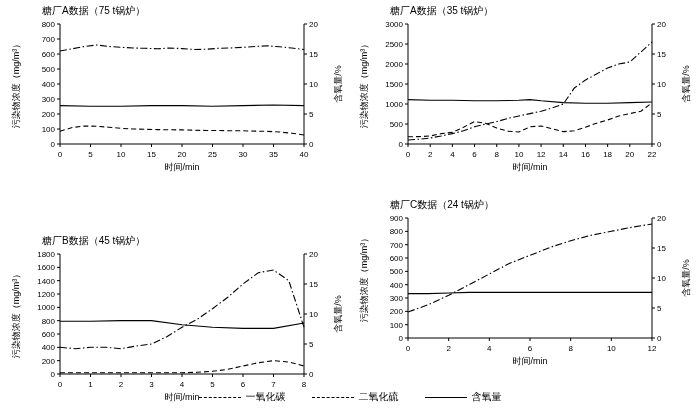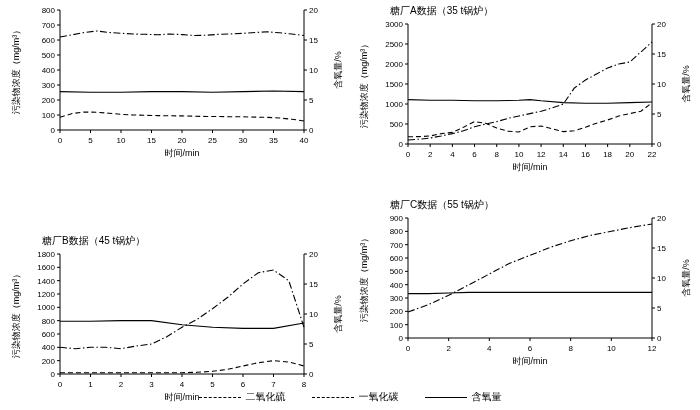--- a/index.html
+++ b/index.html
@@ -22,20 +22,21 @@
   .lgline{width:42px;height:0;border-top-width:1.2px;border-top-style:solid;border-color:#000;}
   .lg-dash{border-top-style:dashed;}
   .lg-dashdot{border-top-style:dashed;}
 </style>
 </head>
 <body>
 
 <div id="wrap">
 
   <div class="panel" style="left:8px;top:4px;width:340px;height:180px;">
+    <div class="ptitle" style="margin-left:34px;">糖厂A数据（75 t锅炉）</div>
     <svg id="svg0" width="340" height="162">
         <line x1="52" y1="126" x2="296" y2="126" class="axis"></line>
         <line x1="52" y1="6" x2="52" y2="126" class="axis"></line>
         <line x1="296" y1="6" x2="296" y2="126" class="axis"></line>
         <line x1="52" y1="126" x2="52" y2="129" class="tick"></line>
         <text x="52" y="139" text-anchor="middle" class="tlab">0</text>
         <line x1="82.5" y1="126" x2="82.5" y2="129" class="tick"></line>
         <text x="82.5" y="139" text-anchor="middle" class="tlab">5</text>
         <line x1="113" y1="126" x2="113" y2="129" class="tick"></line>
         <text x="113" y="139" text-anchor="middle" class="tlab">10</text>
@@ -208,21 +209,21 @@
         <text x="174" y="152" text-anchor="middle" class="alab">时间/min</text>
         <text x="11" y="66" text-anchor="middle" class="alab" transform="rotate(-90 11 66)">污染物浓度（mg/m³）</text>
         <text x="333" y="66" text-anchor="middle" class="alab" transform="rotate(-90 333 66)">含氧量/%</text>
         <path d="M52.0,124.7 L67.3,124.7 L82.5,124.7 L97.8,124.7 L113.0,124.7 L128.3,124.7 L143.5,124.7 L158.8,124.7 L174.0,124.7 L189.3,124.3 L204.5,123.3 L219.8,121.3 L235.0,118.0 L250.3,114.7 L265.5,112.7 L280.8,114.0 L296.0,118.0 " class="ser s-dash"></path>
         <path d="M52.0,99.3 L67.3,100.7 L82.5,99.3 L97.8,99.3 L113.0,100.7 L128.3,98.0 L143.5,96.0 L158.8,88.7 L174.0,79.3 L189.3,71.3 L204.5,60.7 L219.8,49.3 L235.0,36.0 L250.3,24.7 L265.5,22.0 L280.8,32.7 L296.0,79.3 " class="ser s-dashdot"></path>
         <path d="M52.0,73.2 L82.5,73.2 L113.0,72.6 L143.5,72.6 L174.0,76.8 L204.5,79.2 L235.0,80.4 L265.5,80.4 L296.0,75.0 " class="ser s-solid"></path>
       </svg>
   </div>
 
   <div class="panel" style="left:356px;top:198px;width:340px;height:180px;">
-    <div class="ptitle" style="margin-left:34px;">糖厂C数据（55 t锅炉）</div>
+    <div class="ptitle" style="margin-left:34px;">糖厂C数据（24 t锅炉）</div>
     <svg id="svg3" width="340" height="162">
         <line x1="52" y1="126" x2="296" y2="126" class="axis"></line>
         <line x1="52" y1="6" x2="52" y2="126" class="axis"></line>
         <line x1="296" y1="6" x2="296" y2="126" class="axis"></line>
         <line x1="52" y1="126" x2="52" y2="129" class="tick"></line>
         <text x="52" y="139" text-anchor="middle" class="tlab">0</text>
         <line x1="92.66666666666666" y1="126" x2="92.66666666666666" y2="129" class="tick"></line>
         <text x="92.66666666666666" y="139" text-anchor="middle" class="tlab">2</text>
         <line x1="133.33333333333331" y1="126" x2="133.33333333333331" y2="129" class="tick"></line>
         <text x="133.33333333333331" y="139" text-anchor="middle" class="tlab">4</text>
@@ -267,26 +268,26 @@
         <text x="174" y="152" text-anchor="middle" class="alab">时间/min</text>
         <text x="11" y="66" text-anchor="middle" class="alab" transform="rotate(-90 11 66)">污染物浓度（mg/m³）</text>
         <text x="333" y="66" text-anchor="middle" class="alab" transform="rotate(-90 333 66)">含氧量/%</text>
         <path d="M52.0,100.0 L72.3,92.7 L92.7,83.3 L113.0,72.7 L133.3,62.0 L153.7,51.3 L174.0,43.3 L194.3,35.3 L214.7,28.7 L235.0,23.3 L255.3,19.3 L275.7,15.3 L296.0,12.0 " class="ser s-dashdot"></path>
         <path d="M52.0,81.6 L72.3,81.6 L92.7,81.0 L113.0,80.4 L133.3,80.4 L153.7,80.4 L174.0,80.4 L194.3,80.4 L214.7,80.4 L235.0,80.4 L255.3,80.4 L275.7,80.4 L296.0,80.4 " class="ser s-solid"></path>
       </svg>
   </div>
 
   <div id="legend">
     <div class="lgitem">
+      <span class="lgline lg-dashdot"></span>
+      <span>一氧化碳</span>
+    </div>
+    <div class="lgitem">
       <span class="lgline lg-dash"></span>
       <span>二氧化硫</span>
-    </div>
-    <div class="lgitem">
-      <span class="lgline lg-dashdot"></span>
-      <span>一氧化碳</span>
     </div>
     <div class="lgitem">
       <span class="lgline"></span>
       <span>含氧量</span>
     </div>
   </div>
 
 </div>
 
 </body></html>

